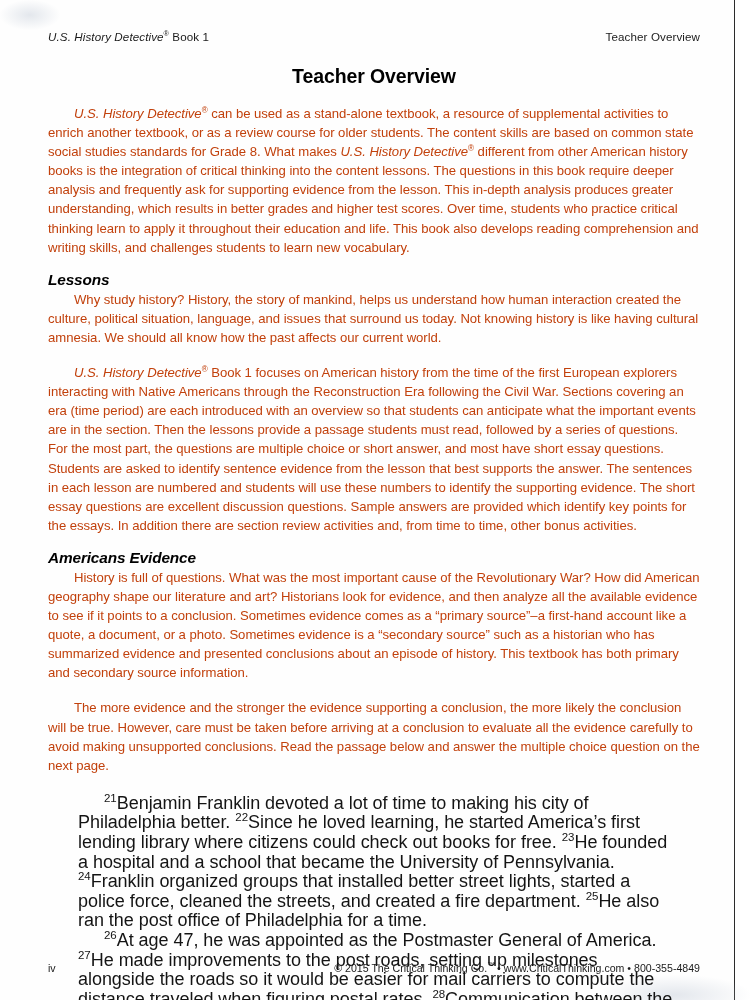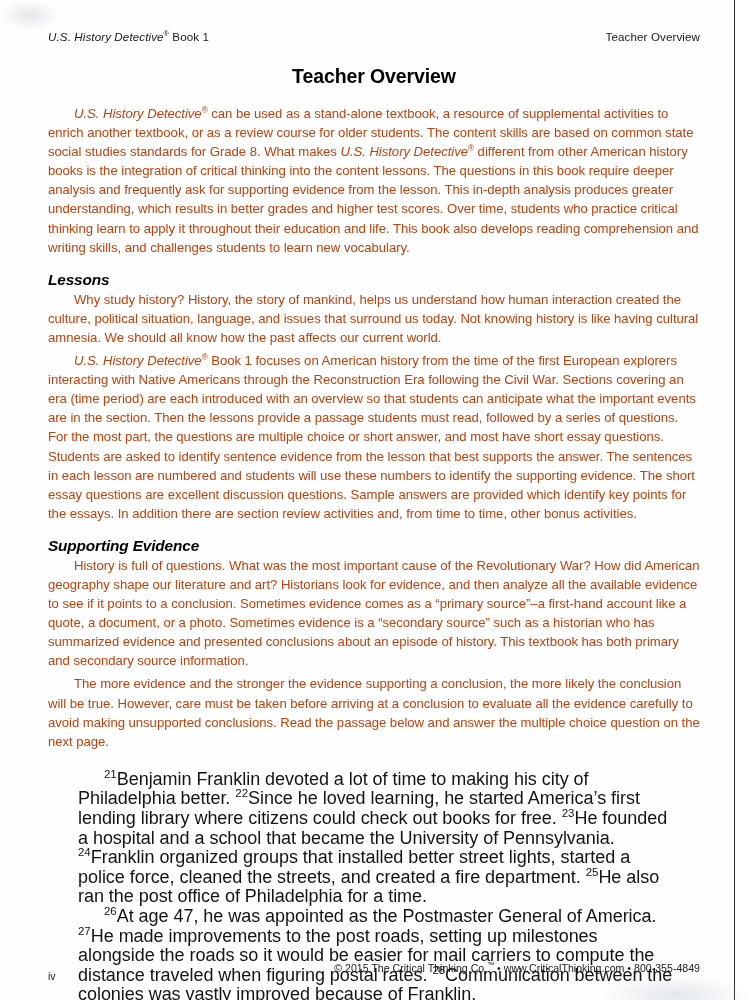--- a/index.html
+++ b/index.html
@@ -77,21 +77,21 @@
   }
   p.para {
     margin: 0;
     font-size: 13.15px;
     line-height: 19.1px;
     text-align: left;
     color: #c2410c;
     text-indent: 26px;
     letter-spacing: -0.04px;
   }
-  p.para + p.para { margin-top: 4px; }
+  p.para + p.para { margin-top: 16px; }
 
   .it { font-style: italic; }
   .para sup, .psg sup {
     font-size: 0.62em;
     vertical-align: super;
     line-height: 0;
   }
 
   h2.section-head {
     font-size: 15.4px;
@@ -127,21 +127,21 @@
     position: absolute;
     left: 48px;
     top: 962px;
     width: 652px;
     font-size: 10.6px;
     color: #1a1a1a;
   }
   .footer .folio {
     position: absolute;
     left: 0;
-    top: 8px;
+    top: 0;
   }
   .footer .credit {
     position: absolute;
     right: 0;
     top: 0;
     white-space: nowrap;
   }
   .footer .credit sup {
     font-size: 0.66em;
     vertical-align: super;
@@ -174,21 +174,21 @@
     <h1 class="page-title">Teacher Overview</h1>
 
     <div class="body-block">
       <p class="para"><span class="it">U.S. History Detective</span><sup>®</sup><span> can be used as a stand-alone textbook, a resource of supplemental activities to enrich another textbook, or as a review course for older students.  The content skills are based on common state social studies standards for Grade 8.  What makes </span><span class="it">U.S. History Detective</span><sup>®</sup><span> different from other American history books is the integration of critical thinking into the content lessons. The questions in this book require deeper analysis and frequently ask for supporting evidence from the lesson.  This in-depth analysis produces greater understanding, which results in better grades and higher test scores.  Over time, students who practice critical thinking learn to apply it throughout their education and life.  This book also develops reading comprehension and writing skills, and challenges students to learn new vocabulary.</span></p>
     </div>
 
     <h2 class="section-head">Lessons</h2>
     <p class="para">Why study history?  History, the story of mankind, helps us understand how human interaction created the culture, political situation, language, and issues that surround us today.  Not knowing history is like having cultural amnesia.  We should all know how the past affects our current world.</p>
     <p class="para"><span class="it">U.S. History Detective</span><sup>®</sup><span> Book 1 focuses on American history from the time of the first European explorers interacting with Native Americans through the Reconstruction Era following the Civil War.  Sections covering an era (time period) are each introduced with an overview so that students can anticipate what the important events are in the section.  Then the lessons provide a passage students must read, followed by a series of questions.  For the most part, the questions are multiple choice or short answer, and most have short essay questions.  Students are asked to identify sentence evidence from the lesson that best supports the answer.  The sentences in each lesson are numbered and students will use these numbers to identify the supporting evidence.  The short essay questions are excellent discussion questions.  Sample answers are provided which identify key points for the essays.  In addition there are section review activities and, from time to time, other bonus activities.</span></p>
 
-    <h2 class="section-head">Supporting Evidence</h2>
+    <h2 class="section-head">Americans Evidence</h2>
     <p class="para">History is full of questions.  What was the most important cause of the Revolutionary War?   How did American geography shape our literature and art?  Historians look for evidence, and then analyze all the available evidence to see if it points to a conclusion.  Sometimes evidence comes as a “primary source”–a first-hand account like a quote, a document, or a photo.  Sometimes evidence is a “secondary source” such as a historian who has summarized evidence and presented conclusions about an episode of history.  This textbook has both primary and secondary source information.</p>
     <p class="para">The more evidence and the stronger the evidence supporting a conclusion, the more likely the conclusion will be true.  However, care must be taken before arriving at a conclusion to evaluate all the evidence carefully to avoid making unsupported conclusions.  Read the passage below and answer the multiple choice question on the next page.</p>
 
     <div class="passage">
       <p class="psg" id="psg1"><span class="sn">21</span><span>Benjamin Franklin devoted a lot of time to making his city of Philadelphia better.  </span><span class="sn">22</span><span>Since he loved learning, he started America’s first lending library where citizens could check out books for free.  </span><span class="sn">23</span><span>He founded a hospital and a school that became the University of Pennsylvania.  </span><span class="sn">24</span><span>Franklin organized groups that installed better street lights, started a police force, cleaned the streets, and created a fire department.  </span><span class="sn">25</span><span>He also ran the post office of Philadelphia for a time.  </span></p>
       <p class="psg cont" id="psg2"><span class="sn">26</span><span>At age 47, he was appointed as the Postmaster General of America.  </span><span class="sn">27</span><span>He made improvements to the post roads, setting up milestones alongside the roads so it would be easier for mail carriers to compute the distance traveled when figuring postal rates.  </span><span class="sn">28</span><span>Communication between the colonies was vastly improved because of Franklin.</span></p>
     </div>
 
   </div>
 

